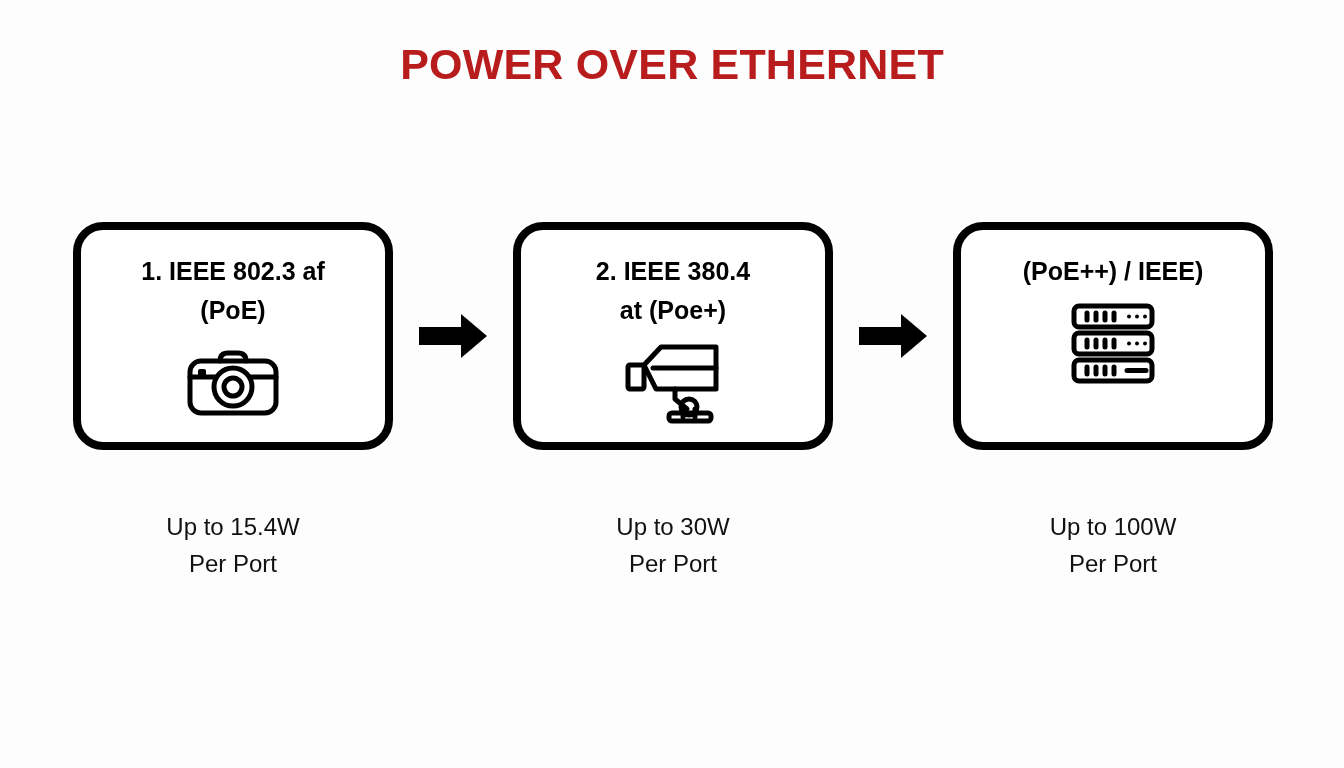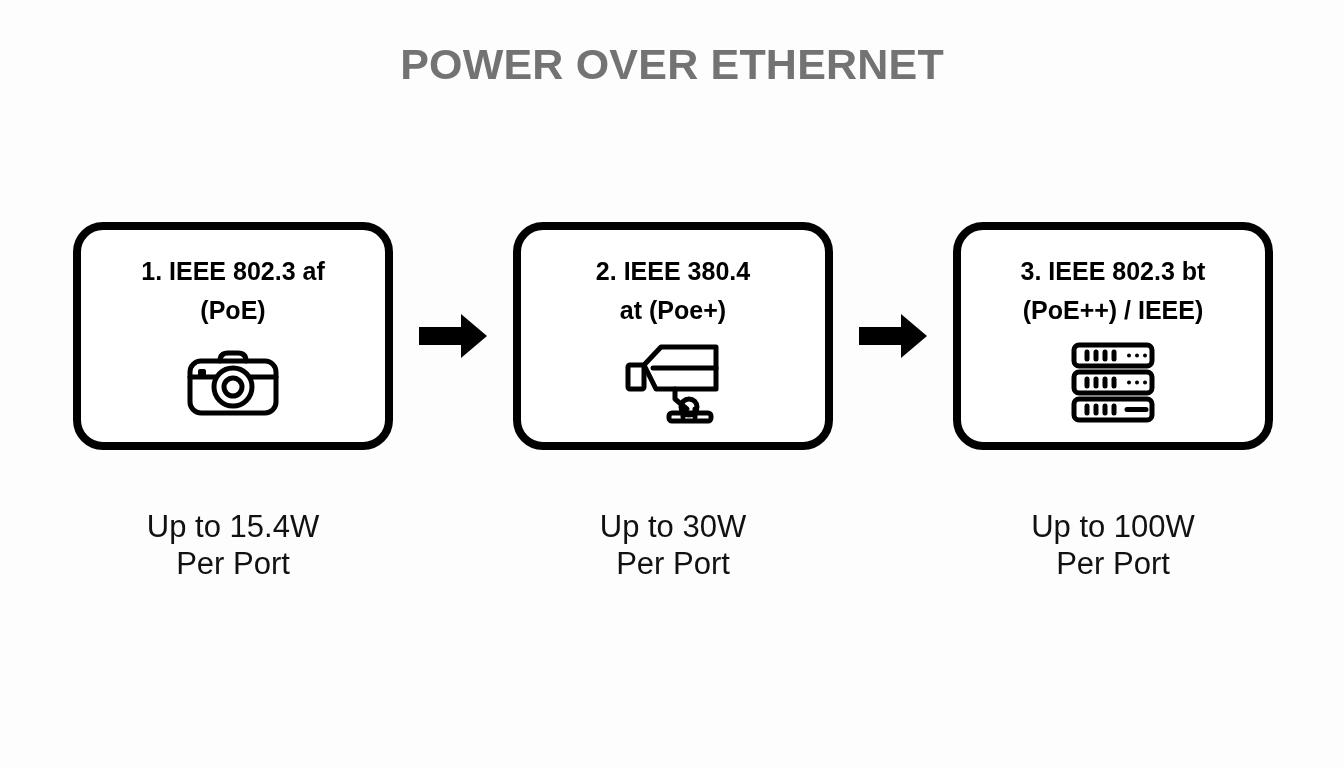--- a/index.html
+++ b/index.html
@@ -29,21 +29,21 @@
     top: 38px;
     left: 0;
     width: 1344px;
     text-align: center;
   }
   .title-line {
     font-size: 43px;
     font-weight: bold;
     letter-spacing: 0.2px;
     line-height: 53px;
-    color: #737373;
+    color: #b91c1c;
     white-space: nowrap;
   }
 
   
   .flow-row {
     position: absolute;
     top: 222px;
     left: 73px;
     width: 1200px;
     height: 228px;
@@ -105,21 +105,21 @@
     width: 1200px;
     height: 80px;
     display: flex;
     flex-direction: row;
     align-items: flex-start;
     justify-content: space-between;
   }
   .caption {
     width: 320px;
     text-align: center;
-    font-size: 31px;
+    font-size: 24px;
     font-weight: normal;
     line-height: 37px;
     color: #111111;
   }
   .caption-spacer {
     width: 68px;
     flex: 0 0 auto;
   }
   .caption-line { display: block; white-space: nowrap; }
 </style>
@@ -179,21 +179,20 @@
       </div>
     </div>
 
     <div class="arrow">
       <svg width="68" height="44" viewBox="0 0 68 44">
         <polygon points="0,13 42,13 42,0 68,22 42,44 42,31 0,31" fill="#000000"></polygon>
       </svg>
     </div>
 
     <div class="stage-box">
-      <div class="stage-title">3. IEEE 802.3 bt</div>
       <div class="stage-title">(PoE++) / IEEE)</div>
       <div class="stage-icon">
         <svg width="86" height="84" viewBox="0 0 86 84" fill="none" stroke="#000000" stroke-width="5" stroke-linecap="round" stroke-linejoin="round">
 
           <rect x="4" y="4" width="78" height="21" rx="5"></rect>
           <line x1="17" y1="11" x2="17" y2="18"></line>
           <line x1="26" y1="11" x2="26" y2="18"></line>
           <line x1="35" y1="11" x2="35" y2="18"></line>
           <line x1="44" y1="11" x2="44" y2="18"></line>
           <circle cx="59" cy="14.5" r="2" fill="#000000" stroke="none"></circle>

